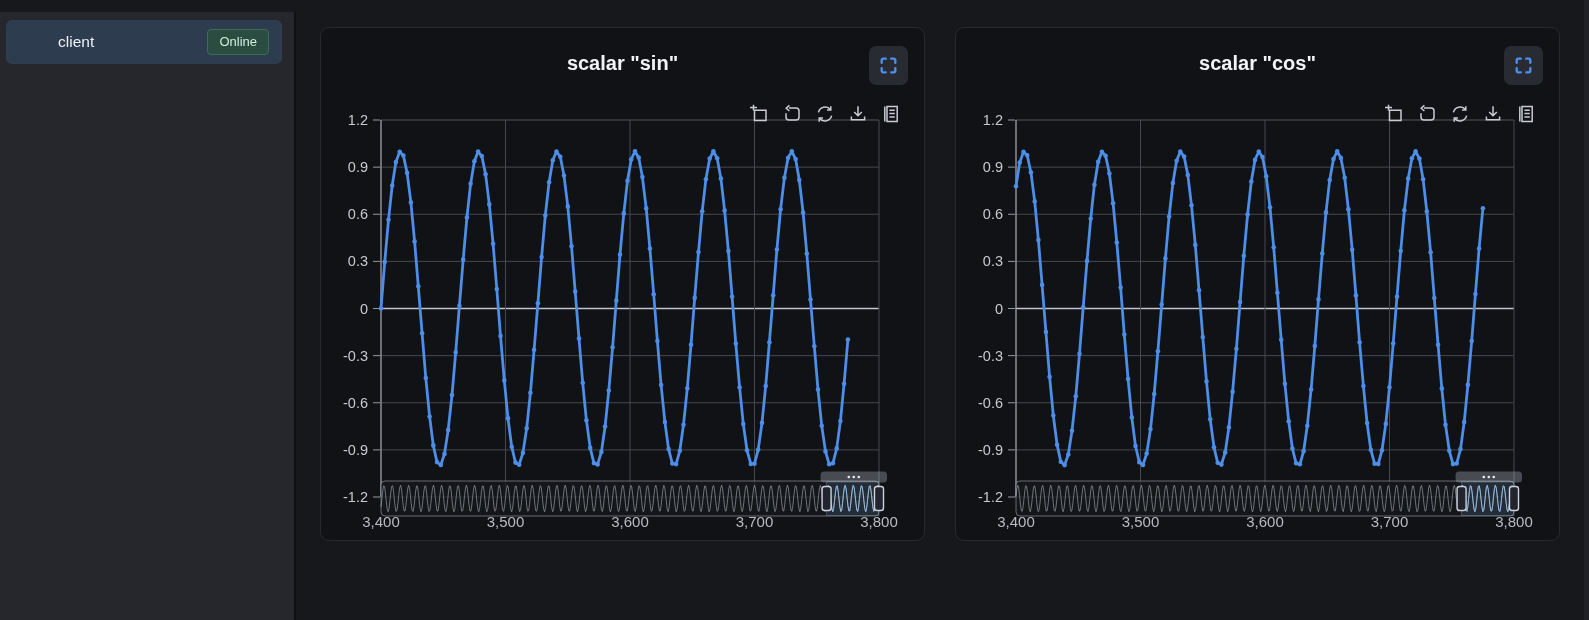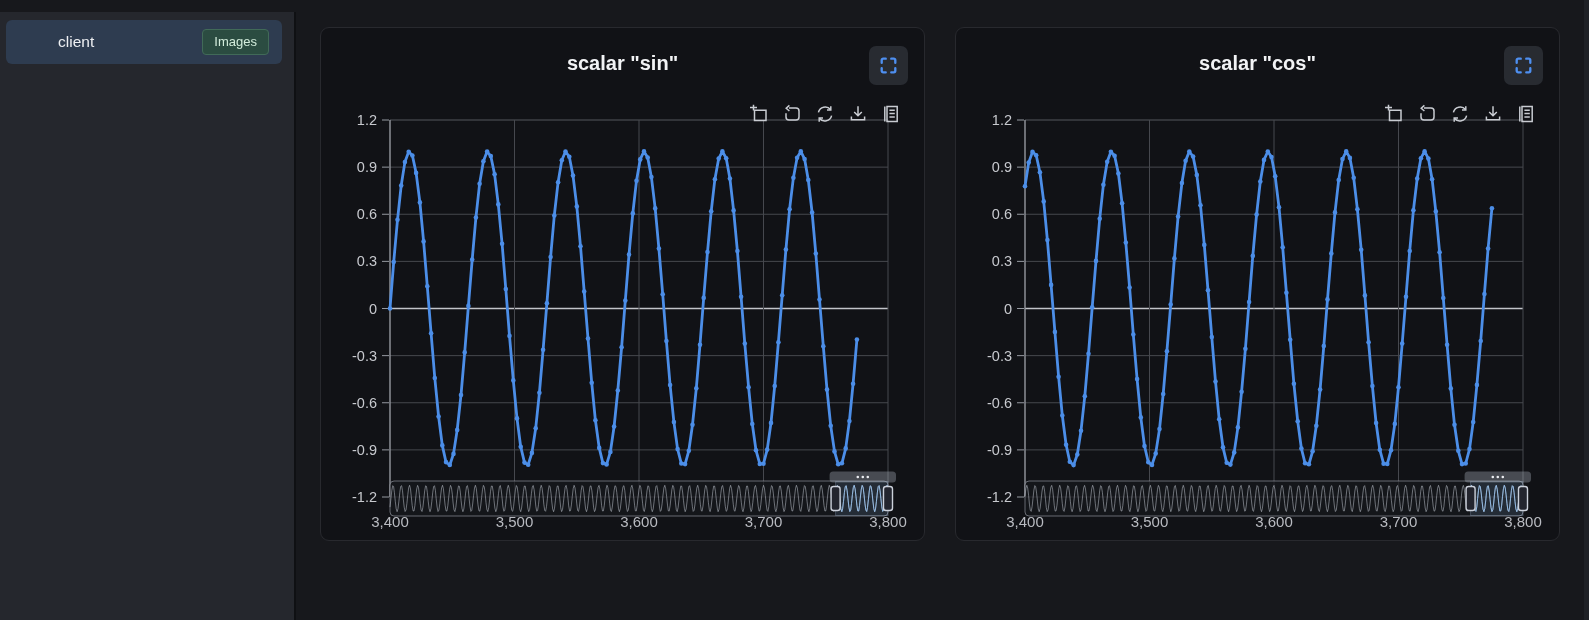--- a/index.html
+++ b/index.html
@@ -16,31 +16,31 @@
   .row{display:flex;gap:30px;margin:27px 0 0 22px;}
   .panel{position:relative;width:605px;height:514px;background:#111216;border:1px solid #28292e;
     border-radius:9px;box-sizing:border-box;overflow:hidden;}
   .chart-title{position:absolute;top:24px;left:0;width:100%;text-align:center;font-size:20px;
     font-weight:700;color:#f2f3f5;}
   .fs-btn{position:absolute;top:18px;right:16px;width:39px;height:39px;background:#282b31;
     border:none;border-radius:7px;display:flex;align-items:center;justify-content:center;
     cursor:pointer;padding:0;}
   .toolbox{position:absolute;top:76px;right:23px;display:flex;gap:13px;z-index:2;}
   .toolbox span{width:20px;height:20px;display:inline-block;cursor:pointer;}
-  .chart-canvas{position:absolute;left:9px;top:0;width:605px;height:514px;}
+  .chart-canvas{position:absolute;left:0;top:0;width:605px;height:514px;}
   .chart-canvas svg{display:block;font-family:"Liberation Sans",sans-serif;}
   .scroll-strip{position:absolute;right:0;top:0;width:5px;height:620px;background:#1f2126;}
 </style>
 </head>
 <body>
 
 <div class="sidebar">
   <div class="client-card">
     <span class="client-label">client</span>
-    <span class="badge">Images</span>
+    <span class="badge">Online</span>
   </div>
 </div>
 
 <div class="main">
   <div class="row">
 
     <div class="panel">
       <div class="chart-canvas">
           <svg width="605" height="514" viewBox="0 0 605 514">
             <line x1="60" y1="92" x2="558" y2="92" stroke="#55575c" stroke-width="1"></line>

